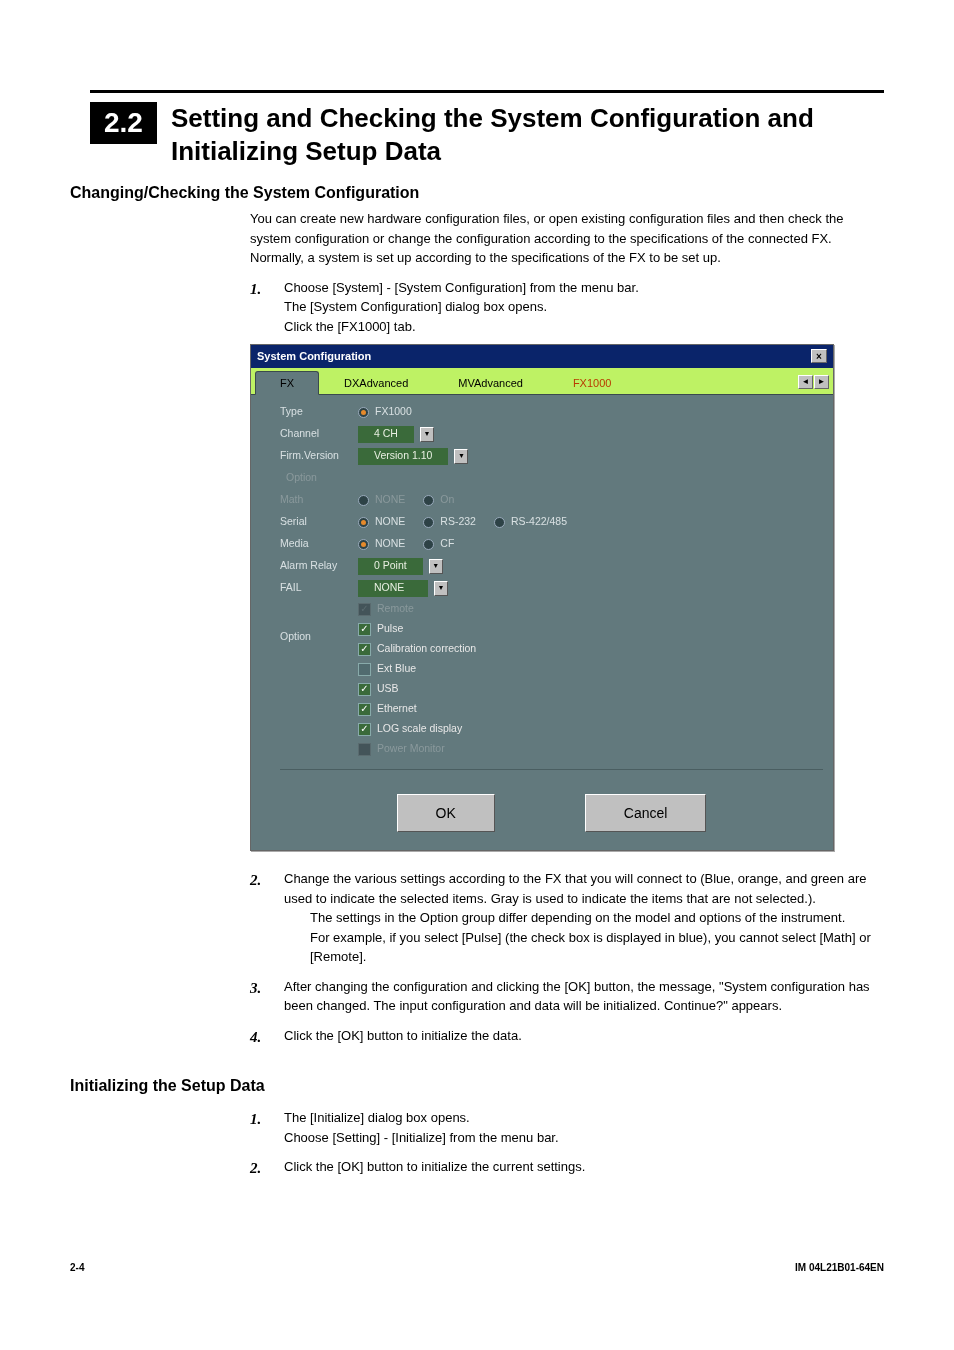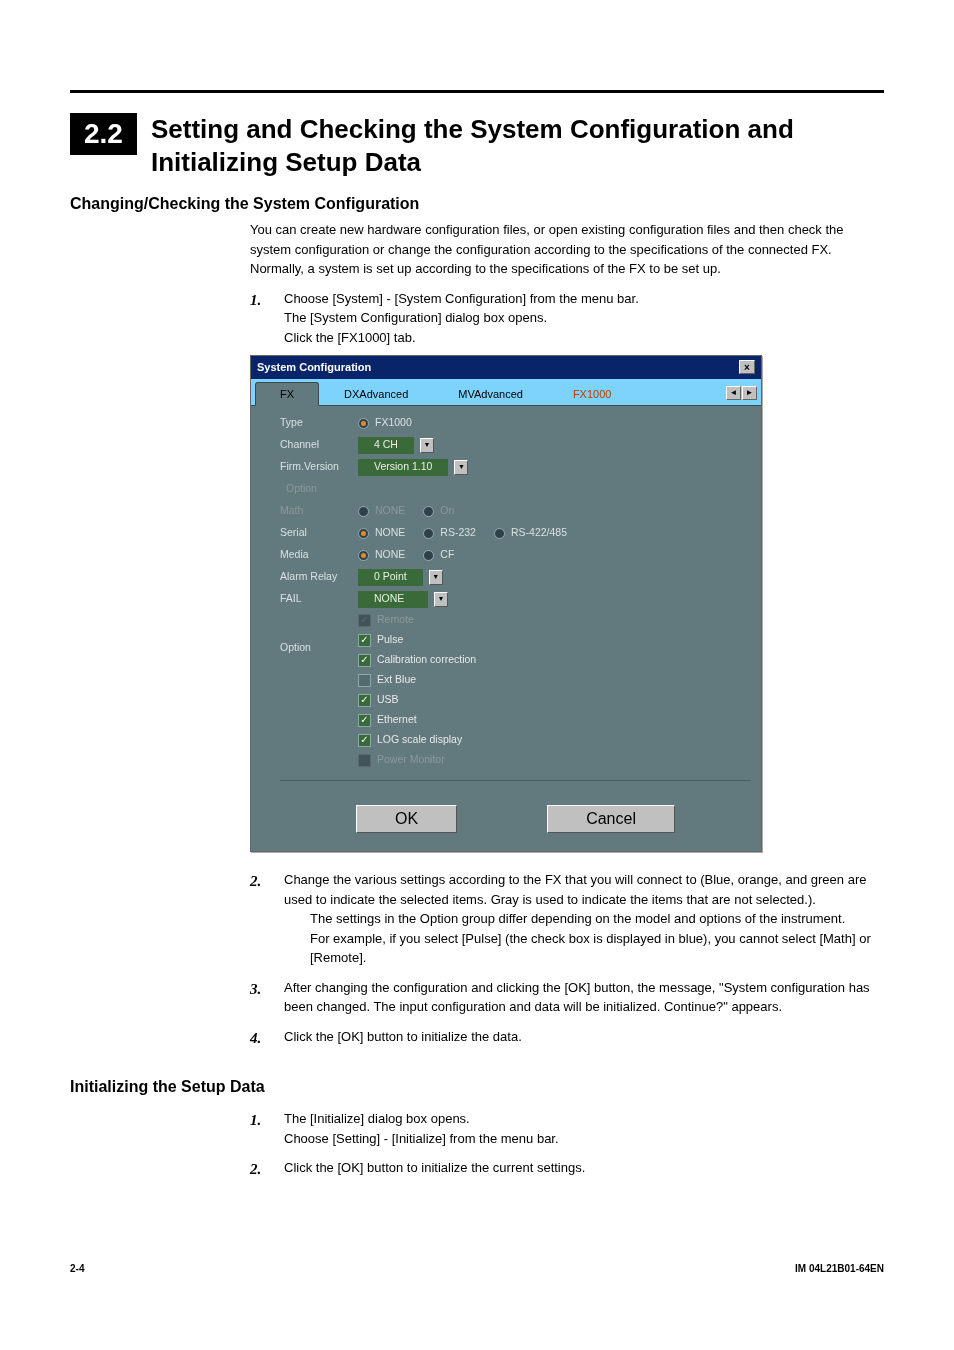--- a/index.html
+++ b/index.html
@@ -8,25 +8,26 @@
     background: #fff;
     font-family: Arial, Helvetica, sans-serif;
     color: #000;
     width: 954px;
     padding: 90px 70px 40px 70px;
     font-size: 13px;
     line-height: 1.5;
   }
   .title-block {
     border-top: 3px solid #000;
-    padding-top: 20px;
+    padding-top: 9px;
     display: flex;
     align-items: flex-start;
     gap: 14px;
     margin-bottom: 14px;
+    margin-left: 20px;
   }
   .title-num-box {
     background: #000;
     color: #fff;
     font-size: 28px;
     font-weight: bold;
     padding: 4px 14px;
     line-height: 1.2;
   }
   .title-text {
@@ -59,21 +60,21 @@
     font-size: 15px;
     width: 22px;
     flex: 0 0 22px;
   }
   .step-body {
     flex: 1;
   }
   .dialog {
     margin-left: 180px;
     margin-top: 8px;
-    width: 512px;
+    width: 584px;
     border: 1px solid #666;
     background: #62797d;
     font-size: 11px;
     color: #e8e8e8;
     box-shadow: 1px 1px 0 #aaa;
   }
   .dlg-title {
     background: #0a246a;
     color: #fff;
     padding: 3px 6px;
@@ -89,21 +90,21 @@
     border: 1px solid #fff;
     border-right-color: #666;
     border-bottom-color: #666;
     width: 16px; height: 14px;
     display: inline-flex; align-items: center; justify-content: center;
     font-size: 10px; font-weight: bold;
   }
   .tab-row {
     display: flex;
     align-items: center;
-    background: #7dd3fc;
+    background: #bef264;
     padding: 2px 4px 0 4px;
     gap: 0;
     border-bottom: 1px solid #3a4a4d;
   }
   .tab {
     padding: 3px 24px;
     font-size: 11px;
     color: #000;
     cursor: default;
     border: 1px solid transparent;
@@ -204,21 +205,21 @@
   .btn-row {
     display:flex; justify-content:center; gap:90px;
     padding: 24px 0 10px 0;
     border-top: 1px solid #4a5e61;
     margin-top: 10px;
   }
   .win-btn {
     background:#c0c0c0; color:#000;
     border:1px solid #fff;
     border-right-color:#555; border-bottom-color:#555;
-    padding: 4px 38px; font-size:16px;
+    padding: 10px 38px; font-size:14px;
   }
   .footer {
     display:flex; justify-content:space-between;
     margin-top: 80px;
     font-size: 10px;
     font-weight: bold;
     gap: 8px;
   }
 </style>
 </head>

